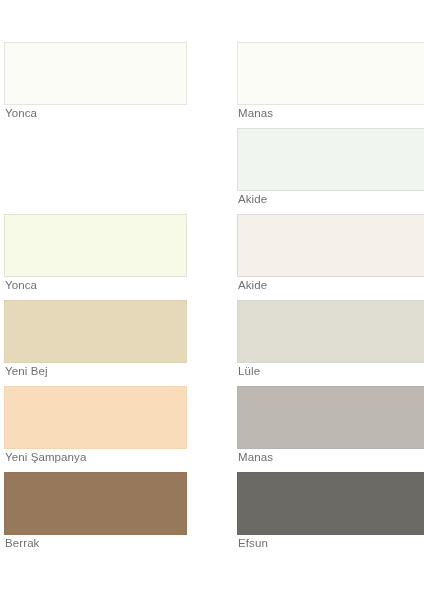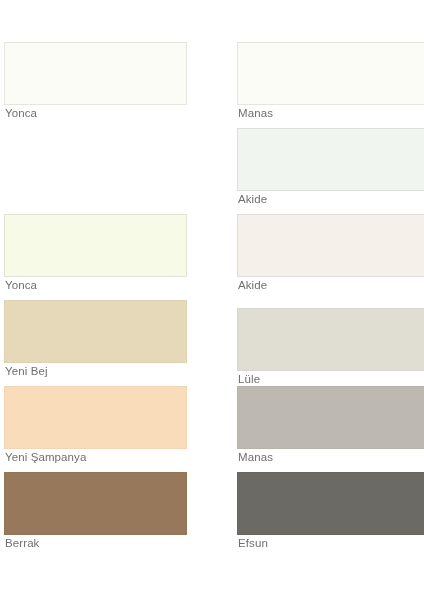--- a/index.html
+++ b/index.html
@@ -130,21 +130,21 @@
     <div class="swatch-cell" style="top:128px;">
       <div class="swatch-chip" style="background-color: rgb(240, 245, 239);"></div>
       <div class="swatch-label">Akide</div>
     </div>
 
     <div class="swatch-cell" style="top:214px;text-decoration:underline;">
       <div class="swatch-chip" style="background-color: rgb(246, 240, 234);"></div>
       <div class="swatch-label">Akide</div>
     </div>
 
-    <div class="swatch-cell" style="top:300px;margin-top:8px;">
+    <div class="swatch-cell" style="top:300px;">
       <div class="swatch-chip solid" style="background-color: rgb(224, 221, 210);"></div>
       <div class="swatch-label">Lüle</div>
     </div>
 
     <div class="swatch-cell" style="top:386px;">
       <div class="swatch-chip solid" style="background-color: rgb(189, 184, 178);"></div>
       <div class="swatch-label">Manas</div>
     </div>
 
     <div class="swatch-cell" style="top:472px;">

